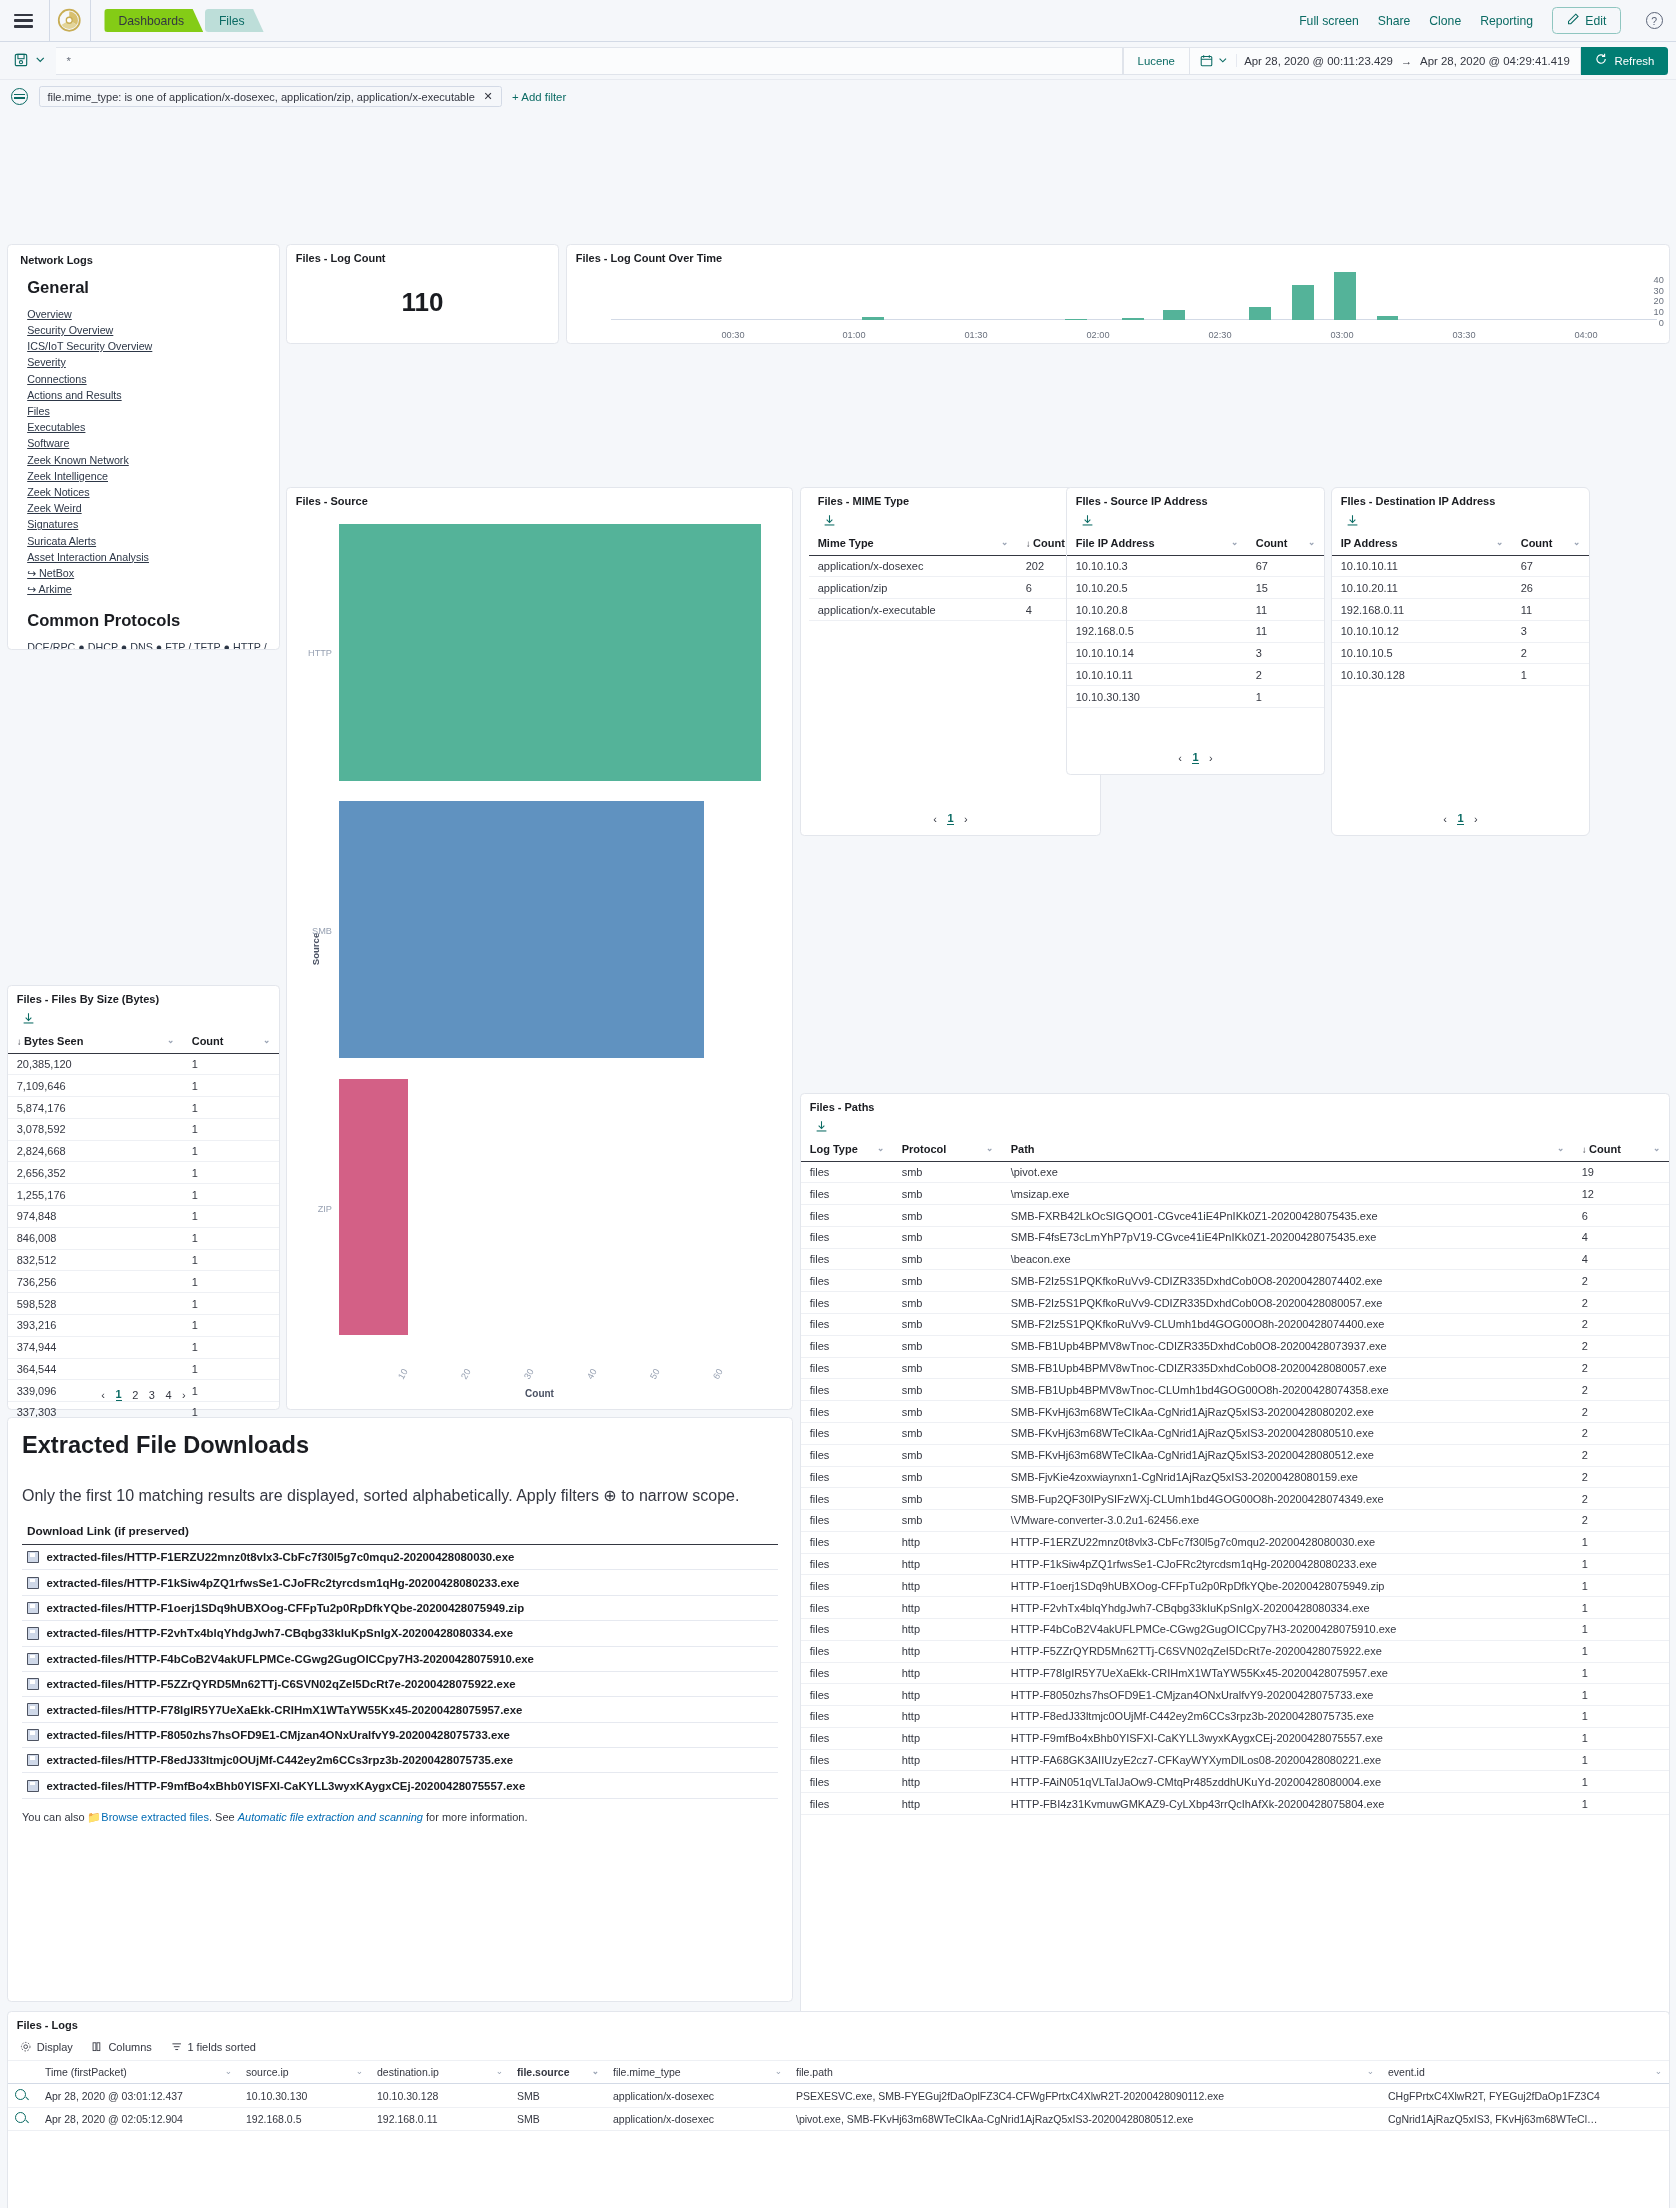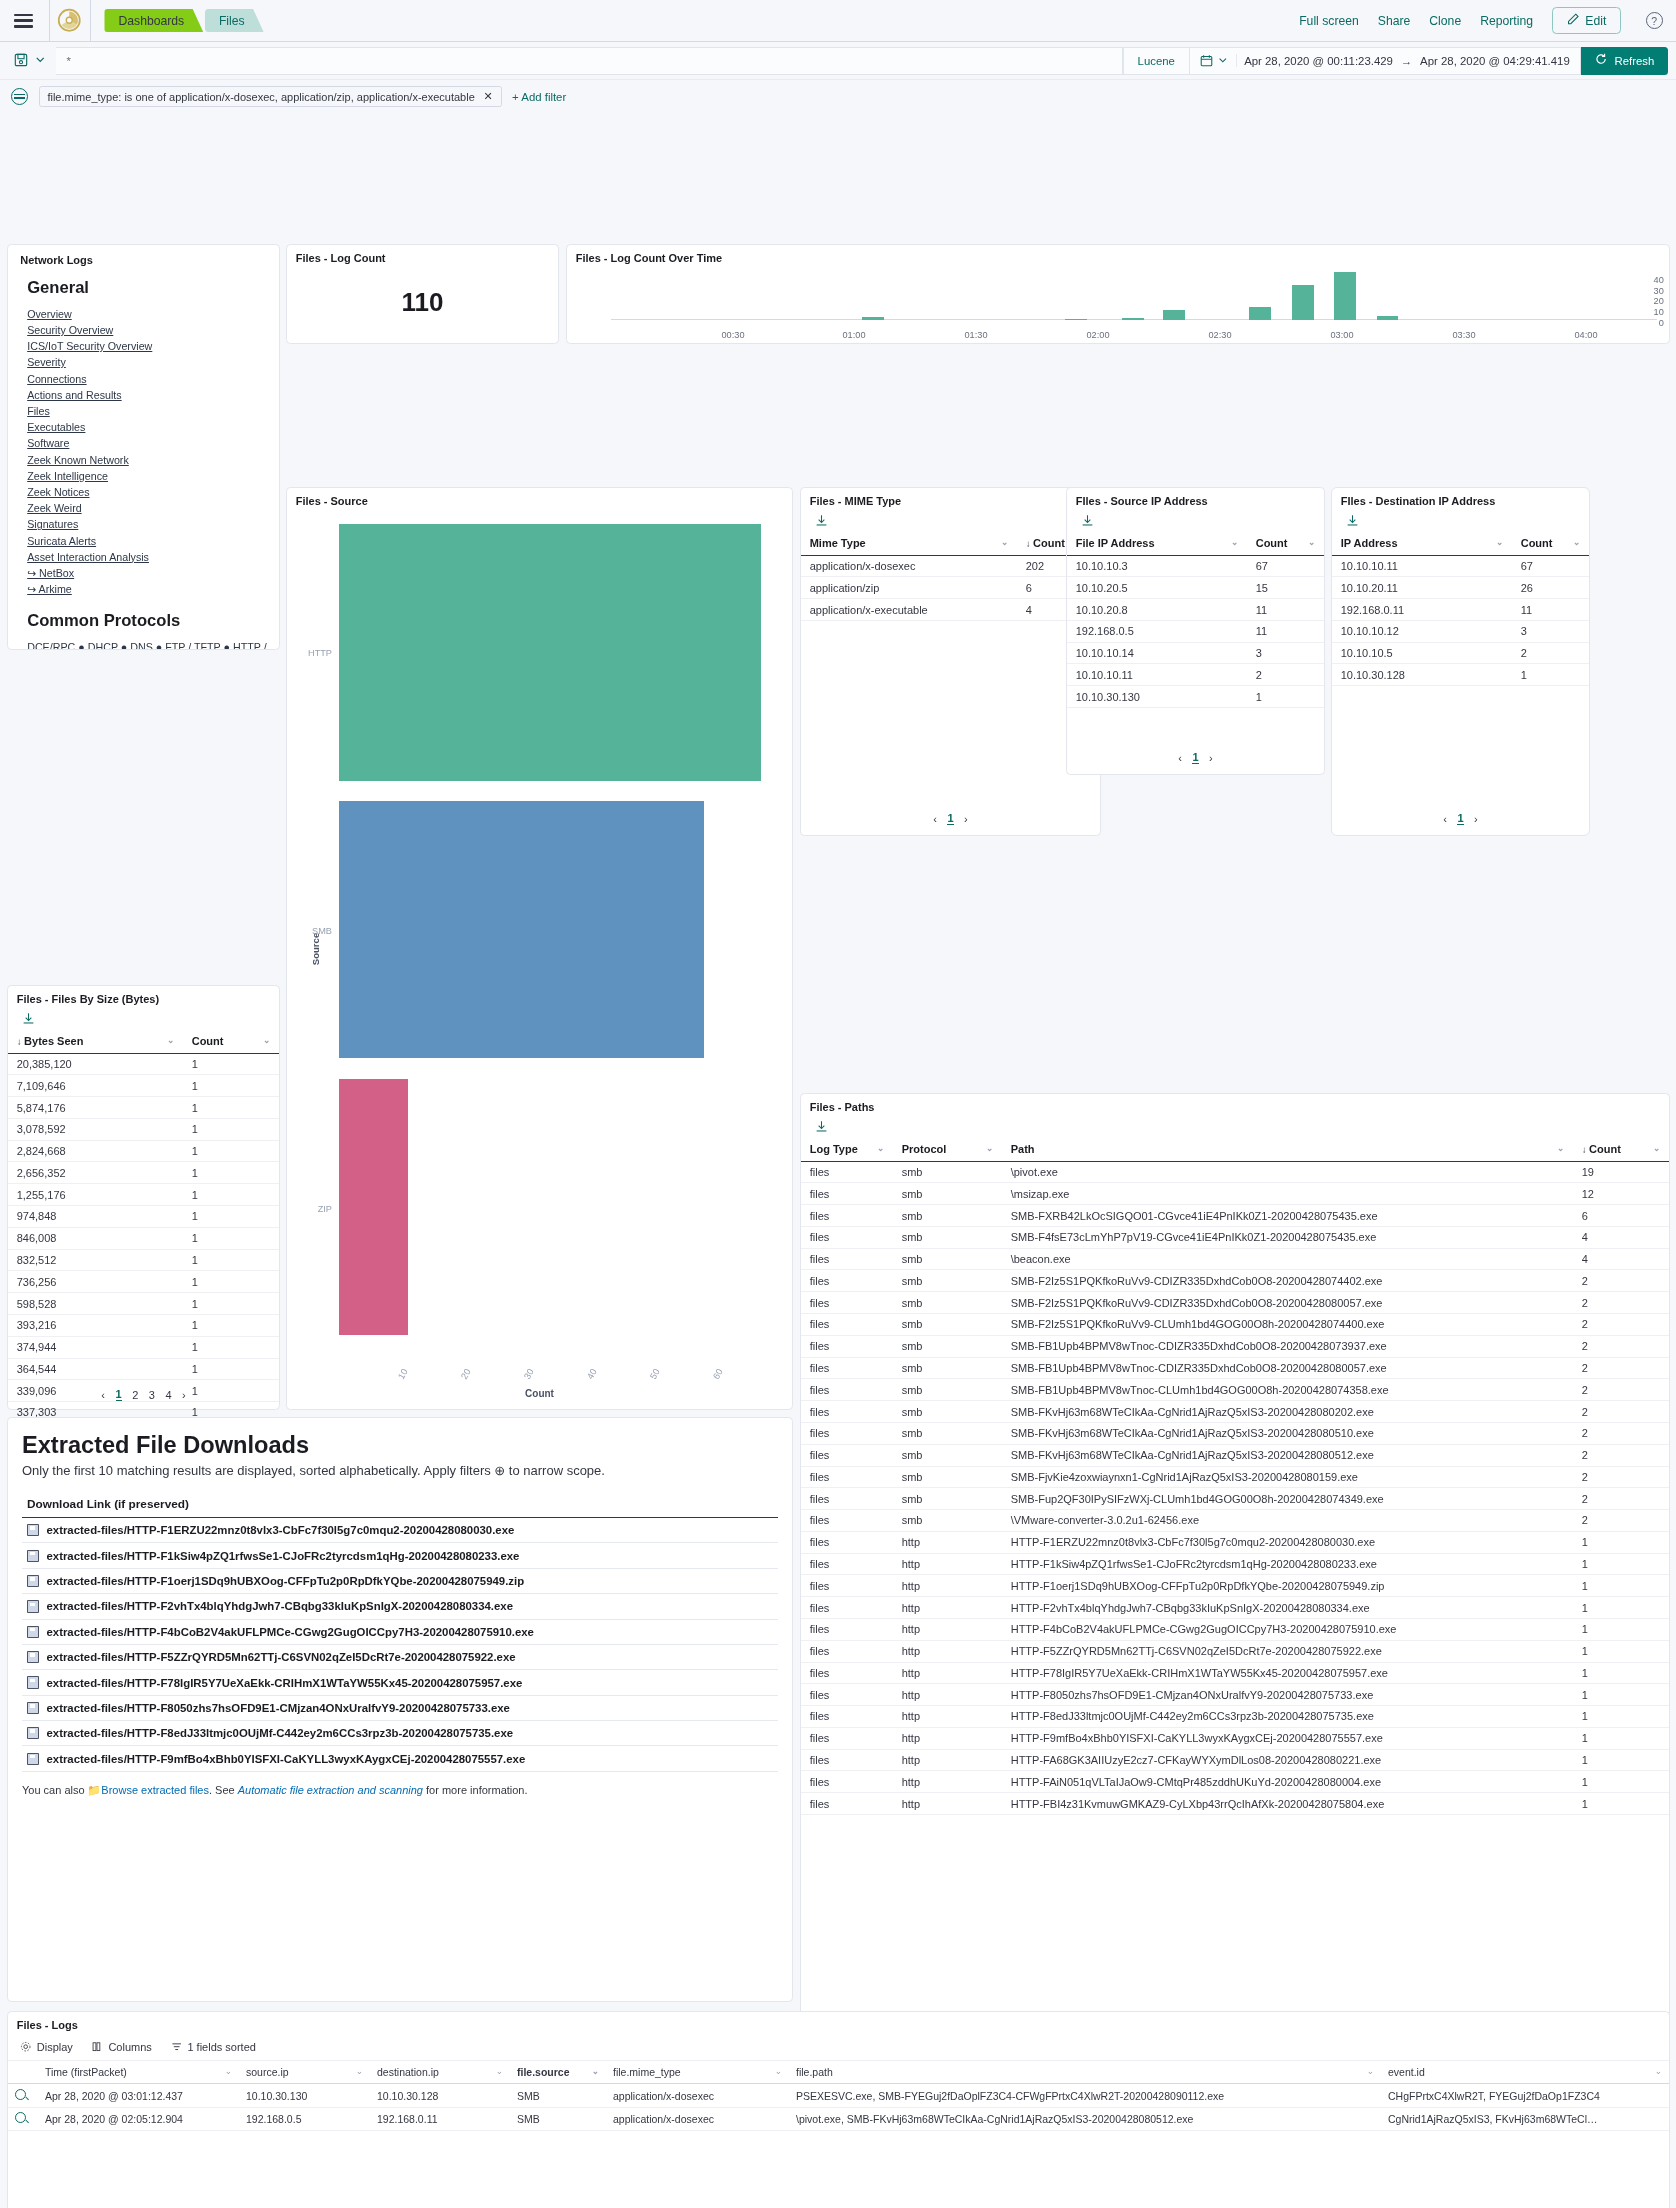--- a/index.html
+++ b/index.html
@@ -110,29 +110,29 @@
   table.kt th { text-align:left; font-weight:bold; font-size:11px; color:#1a1c21; padding:5.2px 8.7px;
     border-bottom:1.7px solid #343741; white-space:nowrap;}
   table.kt td { padding:4.4px 8.7px; border-bottom:0.9px solid #eef0f4; color:#343741; vertical-align:middle;}
   .thwrap { display:flex; align-items:flex-start; justify-content:space-between; gap:8px;}
   .sortarrow { font-size:9.6px; color:#343741; margin-right:2.6px;}
   .chev { color:#98a2b3; font-size:8.7px;}
   .pager { display:flex; align-items:center; justify-content:center; gap:10.5px; font-size:11px; color:#343741; padding:6.1px 0;}
   .pager .cur { color:#0b6b64; font-weight:bold; border-bottom:1.3px solid #0b6b64;}
   .pager .arr { color:#343741; }
 
-  .mimepanel { left:800px; top:374px; width:301px; height:349px;}
+  .mimepanel { left:800px; top:374px; width:301px; height:349px;padding-left:8px;}
   .srcippanel { left:1066px; top:374px; width:259px; height:288px;}
   .dstippanel { left:1331px; top:374px; width:259px; height:349px;border-radius:6px;}
   .pathpanel { left:800px; top:980px; width:870px; height:1190px;}
 
   
   .extpanel { left:7px; top:1304px; width:786px; height:585px;}
   .ext-h { font-size:23.6px; font-weight:bold; color:#1a1c21; margin:14px 0 0 14px;}
-  .ext-sub { font-size:13px; color:#343741; margin:4px 0 0 14px;}
+  .ext-sub { font-size:16px; color:#343741; margin:27px 0 0 14px;}
   .ext-col { font-size:11.8px; font-weight:bold; color:#1a1c21; margin:19px 0 0 19px;}
   .ext-list { margin:6.1px 14px 0 14px; border-top:0.9px solid #343741;}
   .ext-item { display:flex; align-items:center; gap:7.9px; padding:6.1px 5.2px; border-bottom:0.9px solid #e6e9f0;
     font-size:11.4px; font-weight:bold; color:#1a1c21;}
   .ext-foot { font-size:11px; color:#343741; margin:12.2px 0 0 14px;}
   .ext-foot a { color:#006bb4; text-decoration:none;}
   .ext-foot i { font-style:italic; color:#006bb4;}
 
   .diskicon { width:11.4px; height:12.2px; border:1.2px solid #4d5362; background:#cfd8e8; border-radius:0.9px; flex:none; position:relative;}
   .diskicon::after { content:''; position:absolute; left:2.2px; right:2.2px; top:1.3px; height:3.5px; background:#fff;}

